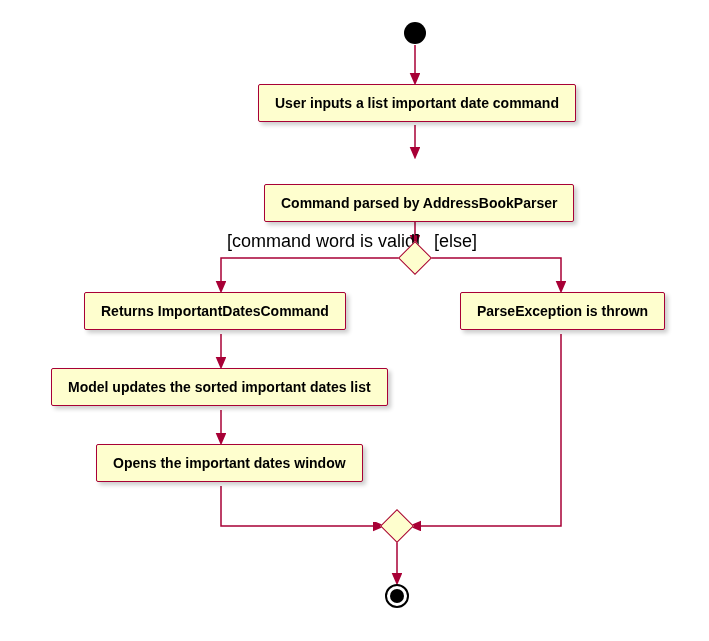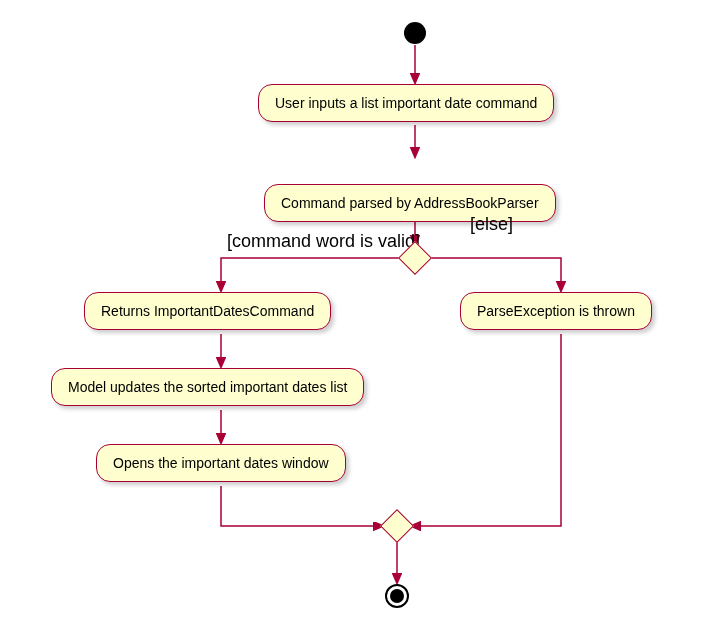--- a/index.html
+++ b/index.html
@@ -11,25 +11,26 @@
     position: relative;
     font-family: sans-serif;
     font-size: 14px;
     background: #fff;
     overflow: hidden;
   }
   .node {
     position: absolute;
     background: #fefece;
     border: 1.5px solid #a80036;
-    border-radius: 14px;
+    border-radius: 2px;
     padding: 10px 16px;
     text-align: right;
     white-space: nowrap;
     box-shadow: 3px 3px 4px rgba(0,0,0,0.2);
+    font-weight: bold;
   }
   .start-circle {
     position: absolute;
     width: 22px;
     height: 22px;
     background: #000;
     border-radius: 50%;
   }
   .end-outer {
     position: absolute;
@@ -114,21 +115,21 @@
 
 <div class="node" style="left:258px; top:84px;">
   <span>User inputs a list important date command</span>
 </div>
 
 <div class="node" style="left:264px; top:158px;margin-top:26px;">
   <span>Command parsed by AddressBookParser</span>
 </div>
 
 <div class="label" style="left:227px; top:231px;">[command word is valid]</div>
-<div class="label" style="left:434px; top:214px;margin-left:36px;">[else]</div>
+<div class="label" style="left:434px; top:231px;">[else]</div>
 
 <div class="diamond" style="left:403px; top:246px;"></div>
 
 <div class="node" style="left:84px; top:292px;">
   <span>Returns ImportantDatesCommand</span>
 </div>
 
 <div class="node" style="left:460px; top:292px;padding-left:16px;">
   <span>ParseException is thrown</span>
 </div>

